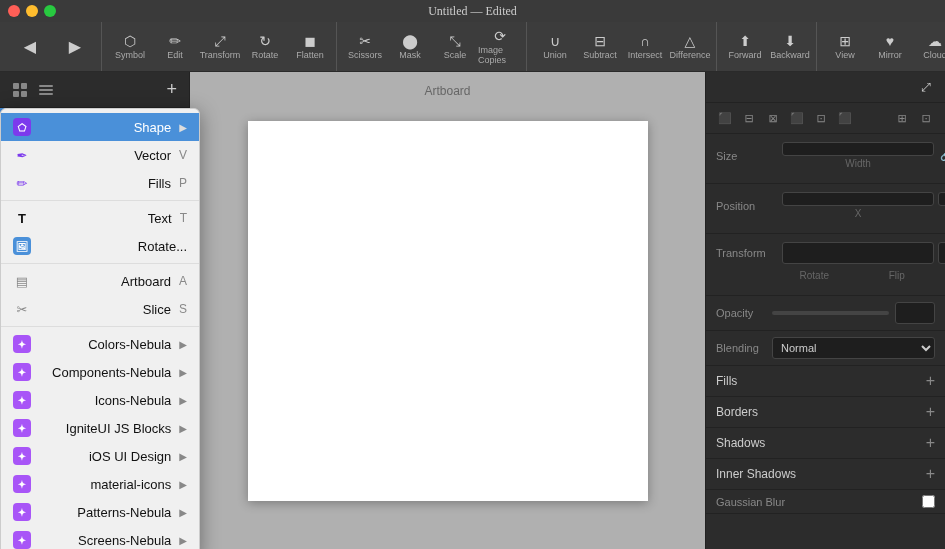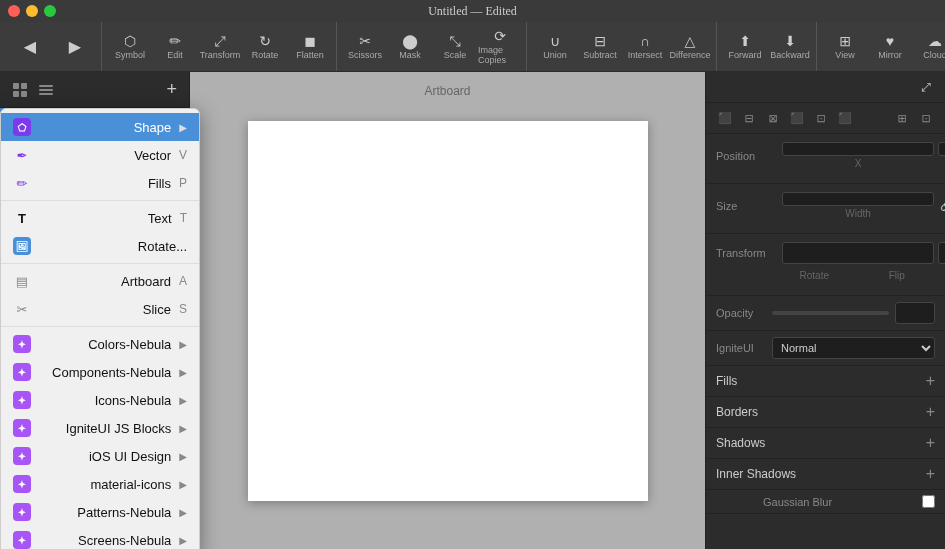--- a/index.html
+++ b/index.html
@@ -430,21 +430,21 @@
       flex: 1;
     }
 
     .gaussian-row {
       display: flex;
       align-items: center;
       justify-content: space-between;
       padding: 5px 10px;
       border-bottom: 1px solid #222;
     }
-    .gaussian-label { color: #888; font-size: 11px; margin-left: 47px; }
+    .gaussian-label { color: #888; font-size: 11px; }
     .gaussian-check { margin-left: auto; }
   </style>
 </head>
 <body>
 
 <div class="title-bar">
   <div class="traffic-lights">
     <div class="traffic-light tl-close"></div>
     <div class="traffic-light tl-minimize"></div>
     <div class="traffic-light tl-maximize"></div>
@@ -718,72 +718,72 @@
       <div class="align-btn">⊡</div>
       <div class="align-btn">⬛</div>
       <div style="margin-left:auto; display:flex; gap:2px;">
         <div class="align-btn">⊞</div>
         <div class="align-btn">⊡</div>
       </div>
     </div>
 
     <div class="inspector-group">
       <div class="inspector-row">
+        <span class="inspector-label">Size</span>
+        <div class="xy-group">
+          <div class="xy-field">
+            <input class="inspector-input" type="text" value="" style="">
+            <span class="inspector-sublabel">Width</span>
+          </div>
+          <div style="display:flex;align-items:center;padding:0 2px;">
+            <span style="font-size:10px;color:#666;">🔗</span>
+          </div>
+
+        </div>
+      </div>
+    </div>
+
+    <div class="inspector-group">
+      <div class="inspector-row">
         <span class="inspector-label">Position</span>
         <div class="xy-group">
           <div class="xy-field">
             <input class="inspector-input" type="text" value="" style="">
             <span class="inspector-sublabel">X</span>
           </div>
           <div class="xy-field">
             <input class="inspector-input" type="text" value="" style="">
             <span class="inspector-sublabel">Y</span>
           </div>
         </div>
       </div>
     </div>
 
     <div class="inspector-group">
       <div class="inspector-row">
-        <span class="inspector-label">Size</span>
-        <div class="xy-group">
-          <div class="xy-field">
-            <input class="inspector-input" type="text" value="" style="">
-            <span class="inspector-sublabel">Width</span>
-          </div>
-          <div style="display:flex;align-items:center;padding:0 2px;">
-            <span style="font-size:10px;color:#666;">🔗</span>
-          </div>
-
-        </div>
-      </div>
-    </div>
-
-    <div class="inspector-group">
-      <div class="inspector-row">
         <span class="inspector-label">Transform</span>
         <div class="transform-row">
           <input class="inspector-input" type="text" value="" style="flex: 1 1 0%;">
           <input class="inspector-input" type="text" value="" style="flex: 1 1 0%;">
         </div>
       </div>
       <div class="inspector-row" style="padding-left:60px;">
         <span class="inspector-sublabel">Rotate</span>
         <span class="inspector-sublabel">Flip</span>
       </div>
     </div>
 
     <div class="opacity-row">
       <span class="opacity-label">Opacity</span>
       <div class="opacity-slider"></div>
       <input class="opacity-input" type="text" value="" style="">
     </div>
 
     <div class="blending-row">
-      <span class="blending-label">IgniteUI</span>
+      <span class="blending-label">Blending</span>
       <select class="blending-select">
         <option>Normal</option>
       </select>
     </div>
 
     <div class="inspector-section">
       <span class="inspector-section-title">Fills</span>
       <span class="inspector-section-btn">+</span>
     </div>
     <div class="inspector-section">

